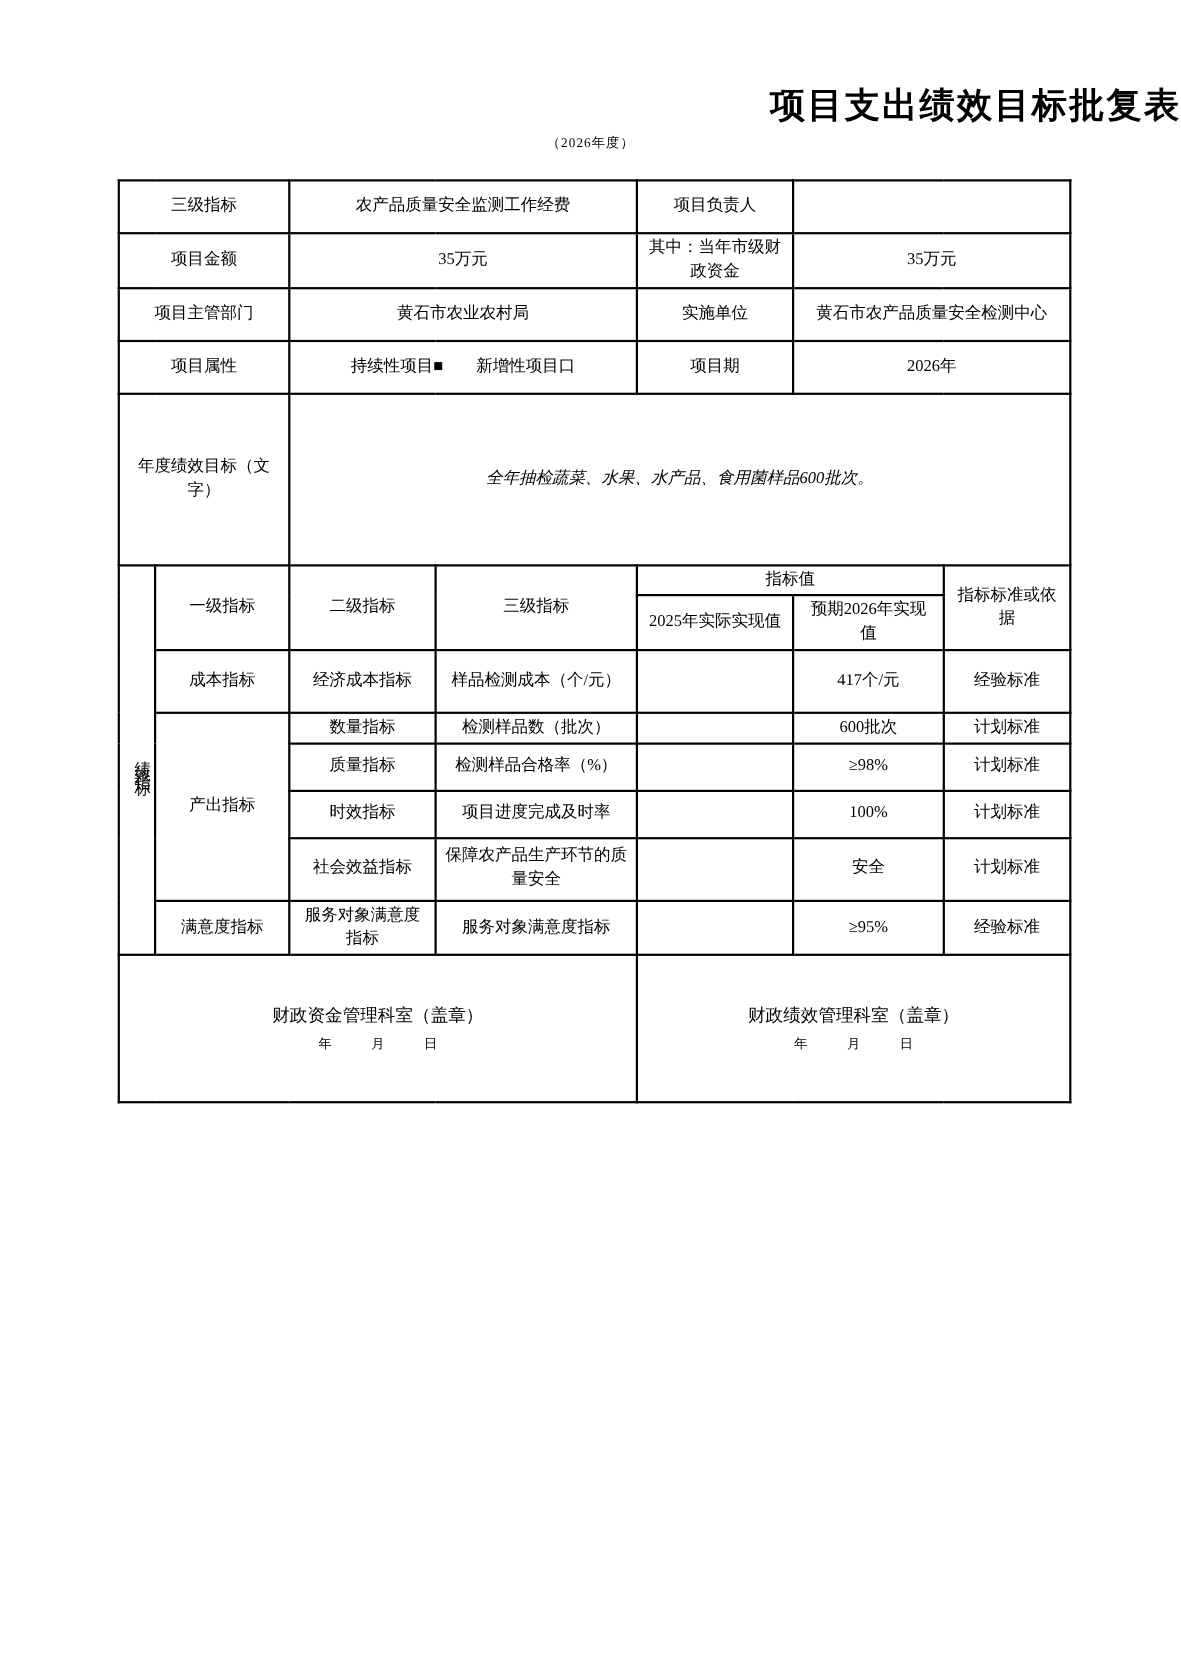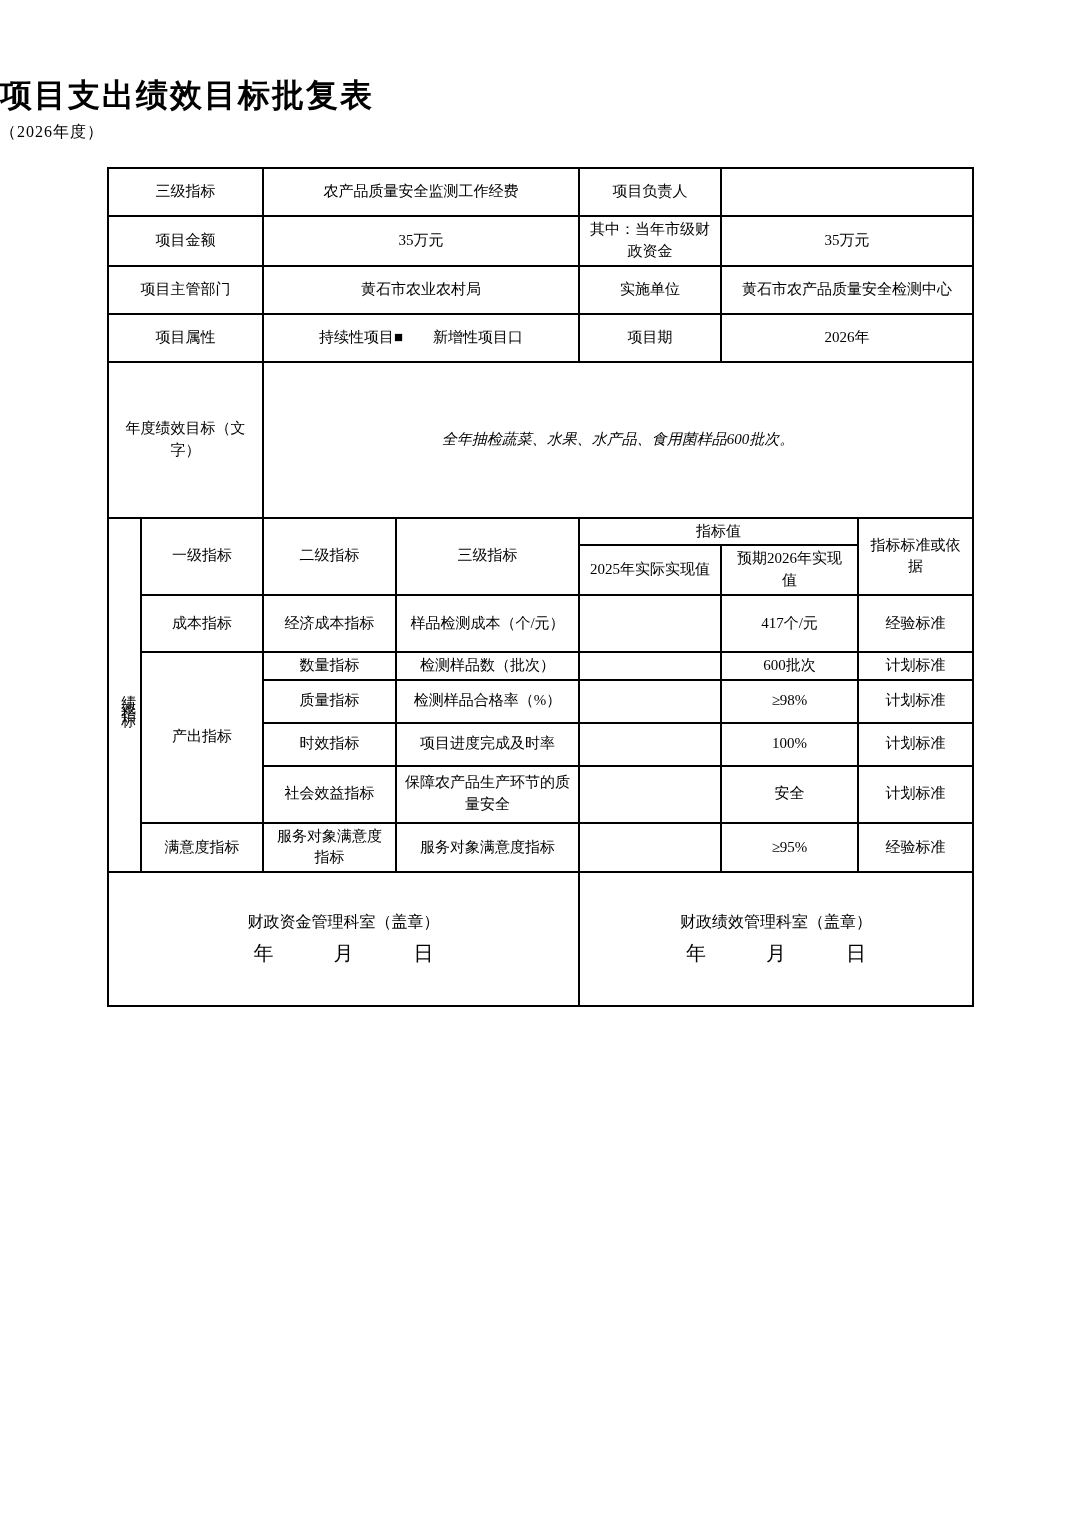--- a/index.html
+++ b/index.html
@@ -11,30 +11,30 @@
   .page {
     position: relative;
     width: 1074px;
     height: 1520px;
     background: #ffffff;
     overflow: hidden;
   }
   .doc-title {
     margin: 0;
     padding-top: 78px;
-    text-align: left;
+    text-align: right;
     font-size: 32px;
     font-weight: bold;
     letter-spacing: 2px;
     line-height: 1.1;
   }
   .doc-subtitle {
     margin-top: 9px;
-    text-align: left;
-    font-size: 16px;
+    text-align: center;
+    font-size: 12px;
     letter-spacing: 1px;
   }
   table.form {
     border-collapse: collapse;
     table-layout: fixed;
     width: 865px;
     margin-left: 107px;
     margin-top: 24px;
   }
   table.form td {
@@ -59,21 +59,21 @@
   td.side-cell { padding: 0; }
   .v-text {
     writing-mode: vertical-lr;
     text-orientation: upright;
     margin: 0 auto;
     letter-spacing: 6px;
     font-size: 15px;
   }
   .attr-new { display: inline-block; margin-left: 30px; }
   .sig-title { font-size: 16px; }
-  .sig-date { font-size: 20px; margin-top: 6px; }
+  .sig-date { font-size: 12px; margin-top: 6px; }
 </style>
 </head>
 <body>
 
 <div class="page">
 
   <h1 class="doc-title">项目支出绩效目标批复表</h1>
   <div class="doc-subtitle">（2026年度）</div>
 
   <table class="form">

